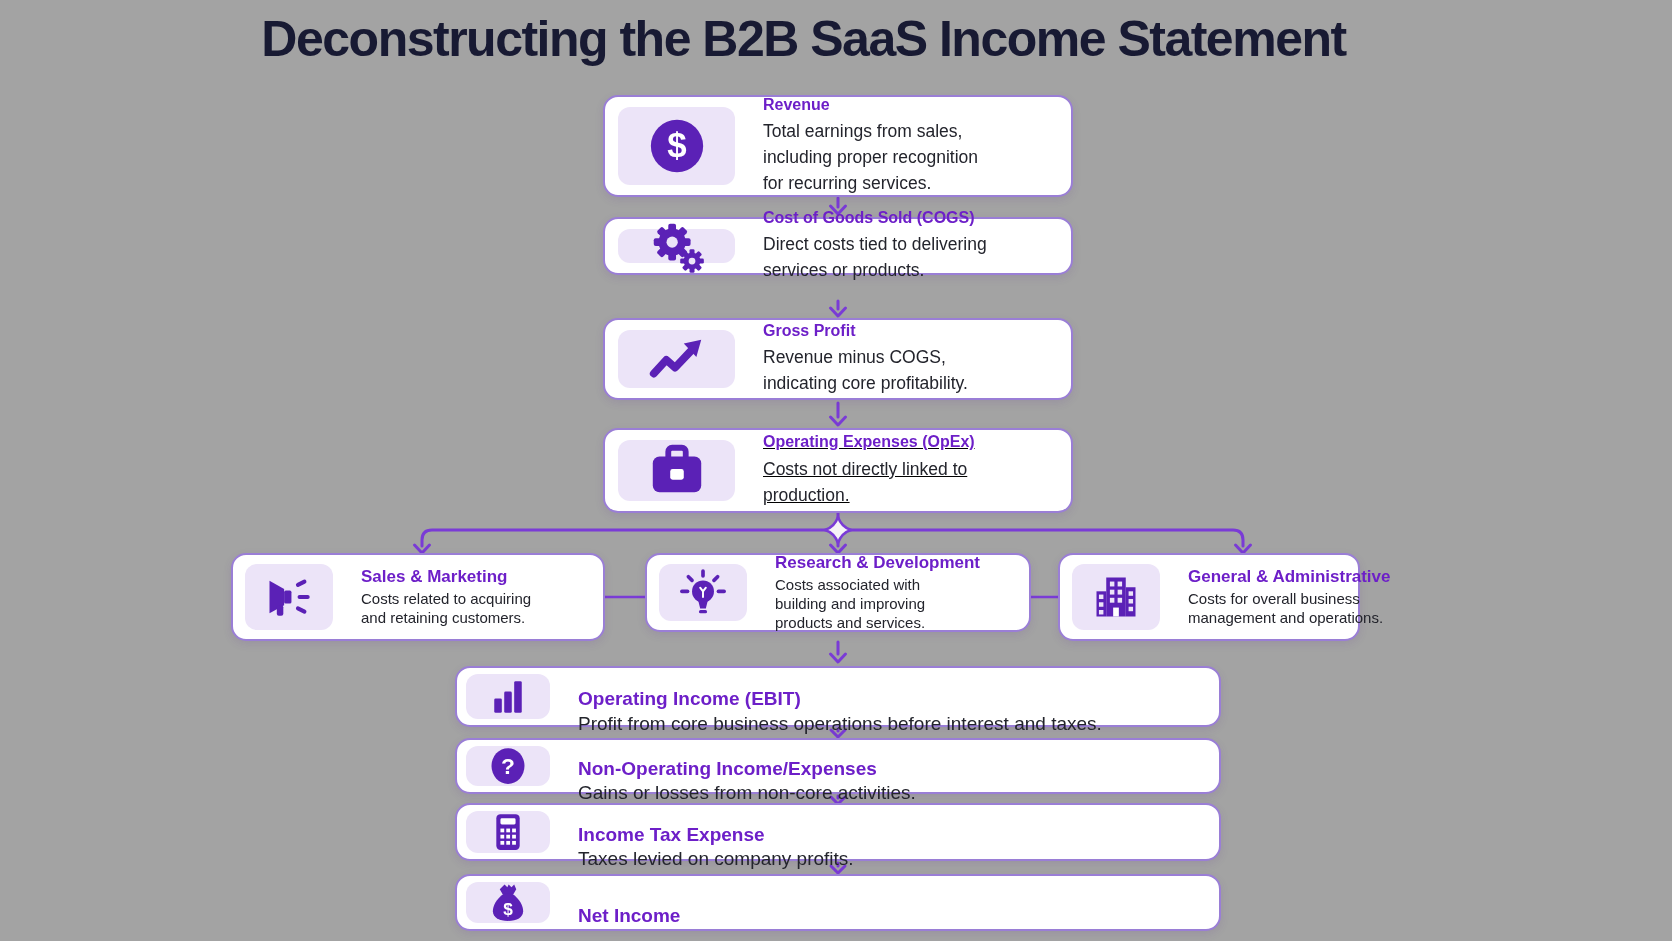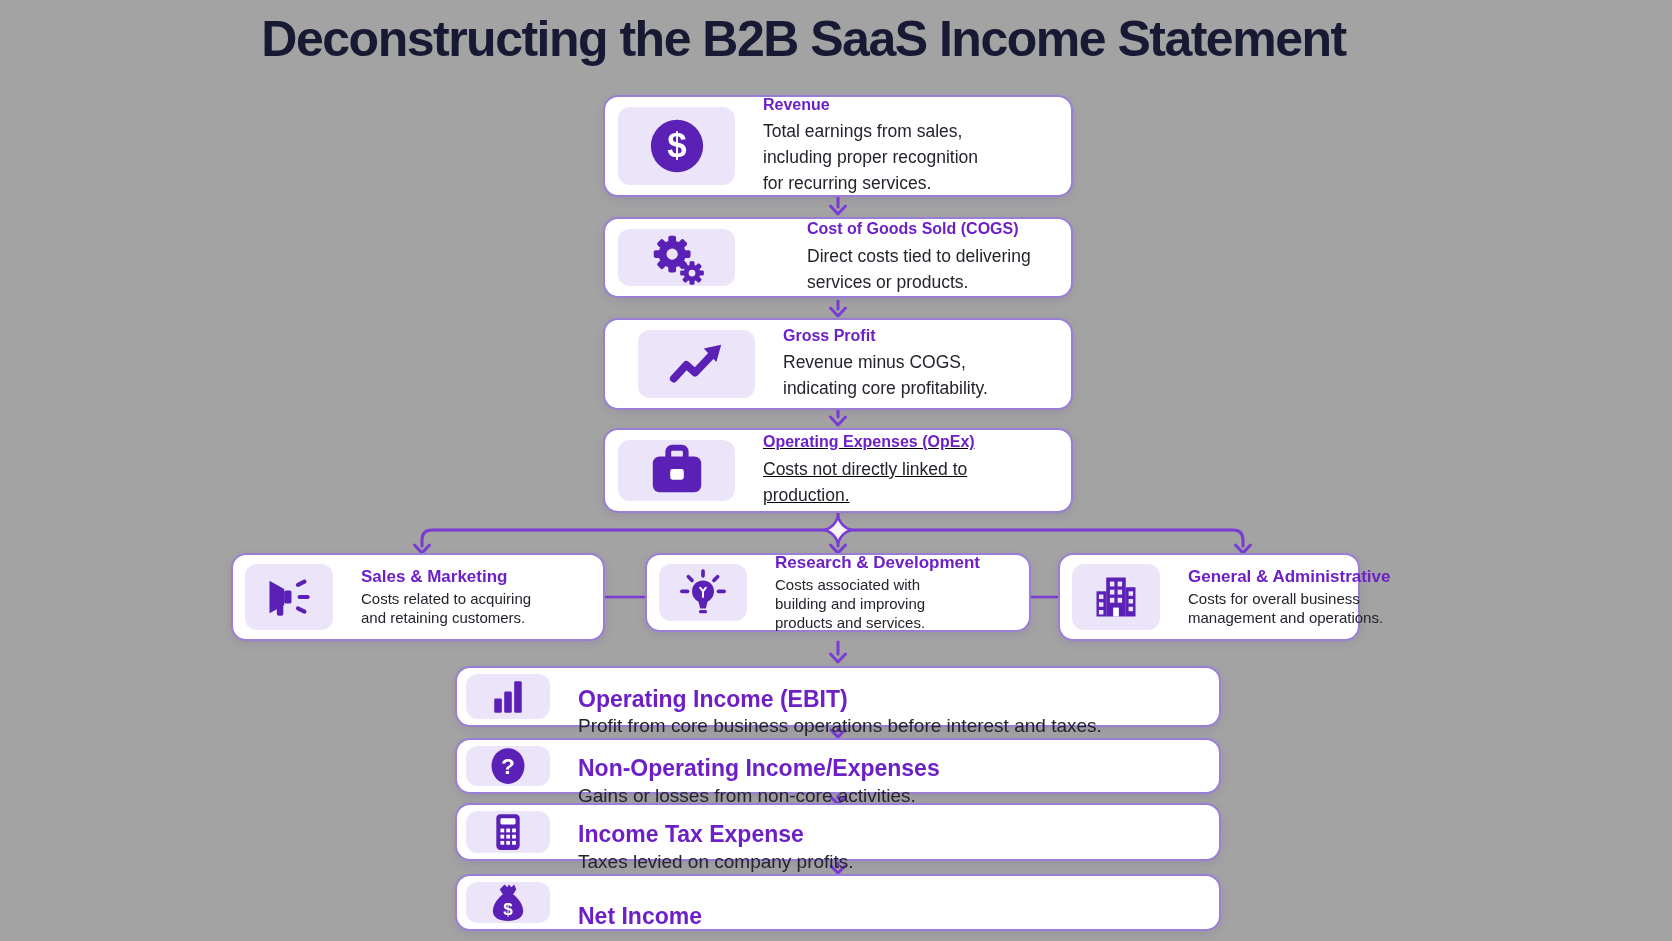--- a/index.html
+++ b/index.html
@@ -36,21 +36,21 @@
   
   .node-branch .tile{width:88px;height:calc(100% - 18px);margin-left:12px;}
   .node-branch .tile svg{width:52px;height:52px;}
   .node-branch .txt{margin-left:28px;}
   .node-branch .node-title{font-size:17px;margin-bottom:3px;}
   .node-branch .node-desc{font-size:15px;line-height:19px;}
   
   .node-bottom .tile{width:84px;height:calc(100% - 12px);margin-left:9px;}
   .node-bottom .tile svg{width:44px;height:44px;}
   .node-bottom .txt{margin-left:28px;}
-  .node-bottom .node-title{font-size:23px;margin-bottom:3px;margin-top:30px;}
+  .node-bottom .node-title{font-size:19px;margin-bottom:3px;margin-top:30px;}
   .node-bottom .node-desc{font-size:19px;white-space:nowrap;}
 </style>
 </head>
 <body>
 
 <div class="canvas">
 
   <h1 class="page-title">Deconstructing the B2B SaaS Income Statement</h1>
 
   <svg class="connectors" width="1672" height="941" viewBox="0 0 1672 941">
@@ -83,21 +83,21 @@
           <circle cx="32" cy="32" r="27" fill="#5b21b6"></circle>
           <text x="32" y="43" text-anchor="middle" font-size="36" font-weight="bold" fill="#ffffff">$</text>
         </svg>
     </div>
     <div class="txt">
       <div class="node-title">Revenue</div>
       <div class="node-desc" style="max-width:237px;">Total earnings from sales, including proper recognition for recurring services.</div>
     </div>
   </div>
 
-  <div class="node node-main" style="left:603px;top:217px;width:470px;height:81px;gap:44px;">
+  <div class="node node-main" style="left:603px;top:217px;width:470px;height:58px;">
     <div class="tile">
       <svg viewBox="0 0 64 64">
         <g fill="#5b21b6">
           <g transform="translate(27,28)">
             <rect x="-4" y="-19" width="8" height="9" rx="2"></rect>
               <rect x="-4" y="-19" width="8" height="9" rx="2" transform="rotate(45)"></rect>
               <rect x="-4" y="-19" width="8" height="9" rx="2" transform="rotate(90)"></rect>
               <rect x="-4" y="-19" width="8" height="9" rx="2" transform="rotate(135)"></rect>
               <rect x="-4" y="-19" width="8" height="9" rx="2" transform="rotate(180)"></rect>
               <rect x="-4" y="-19" width="8" height="9" rx="2" transform="rotate(225)"></rect>
@@ -120,21 +120,21 @@
           </g>
         </g>
       </svg>
     </div>
     <div class="txt">
       <div class="node-title">Cost of Goods Sold (COGS)</div>
       <div class="node-desc" style="max-width:262px;">Direct costs tied to delivering services or products.</div>
     </div>
   </div>
 
-  <div class="node node-main" style="left:603px;top:318px;width:470px;height:92px;padding-left:20px;">
+  <div class="node node-main" style="left:603px;top:318px;width:470px;height:82px;">
     <div class="tile">
       <svg viewBox="0 0 64 64">
         <path d="M8 47 L21 33 L30 41 L46 24" stroke="#5b21b6" stroke-width="8" fill="none" stroke-linecap="round" stroke-linejoin="round"></path>
         <polygon points="57,12 39,16 52,30" fill="#5b21b6"></polygon>
       </svg>
     </div>
     <div class="txt">
       <div class="node-title">Gross Profit</div>
       <div class="node-desc" style="max-width:252px;">Revenue minus COGS, indicating core profitability.</div>
     </div>

